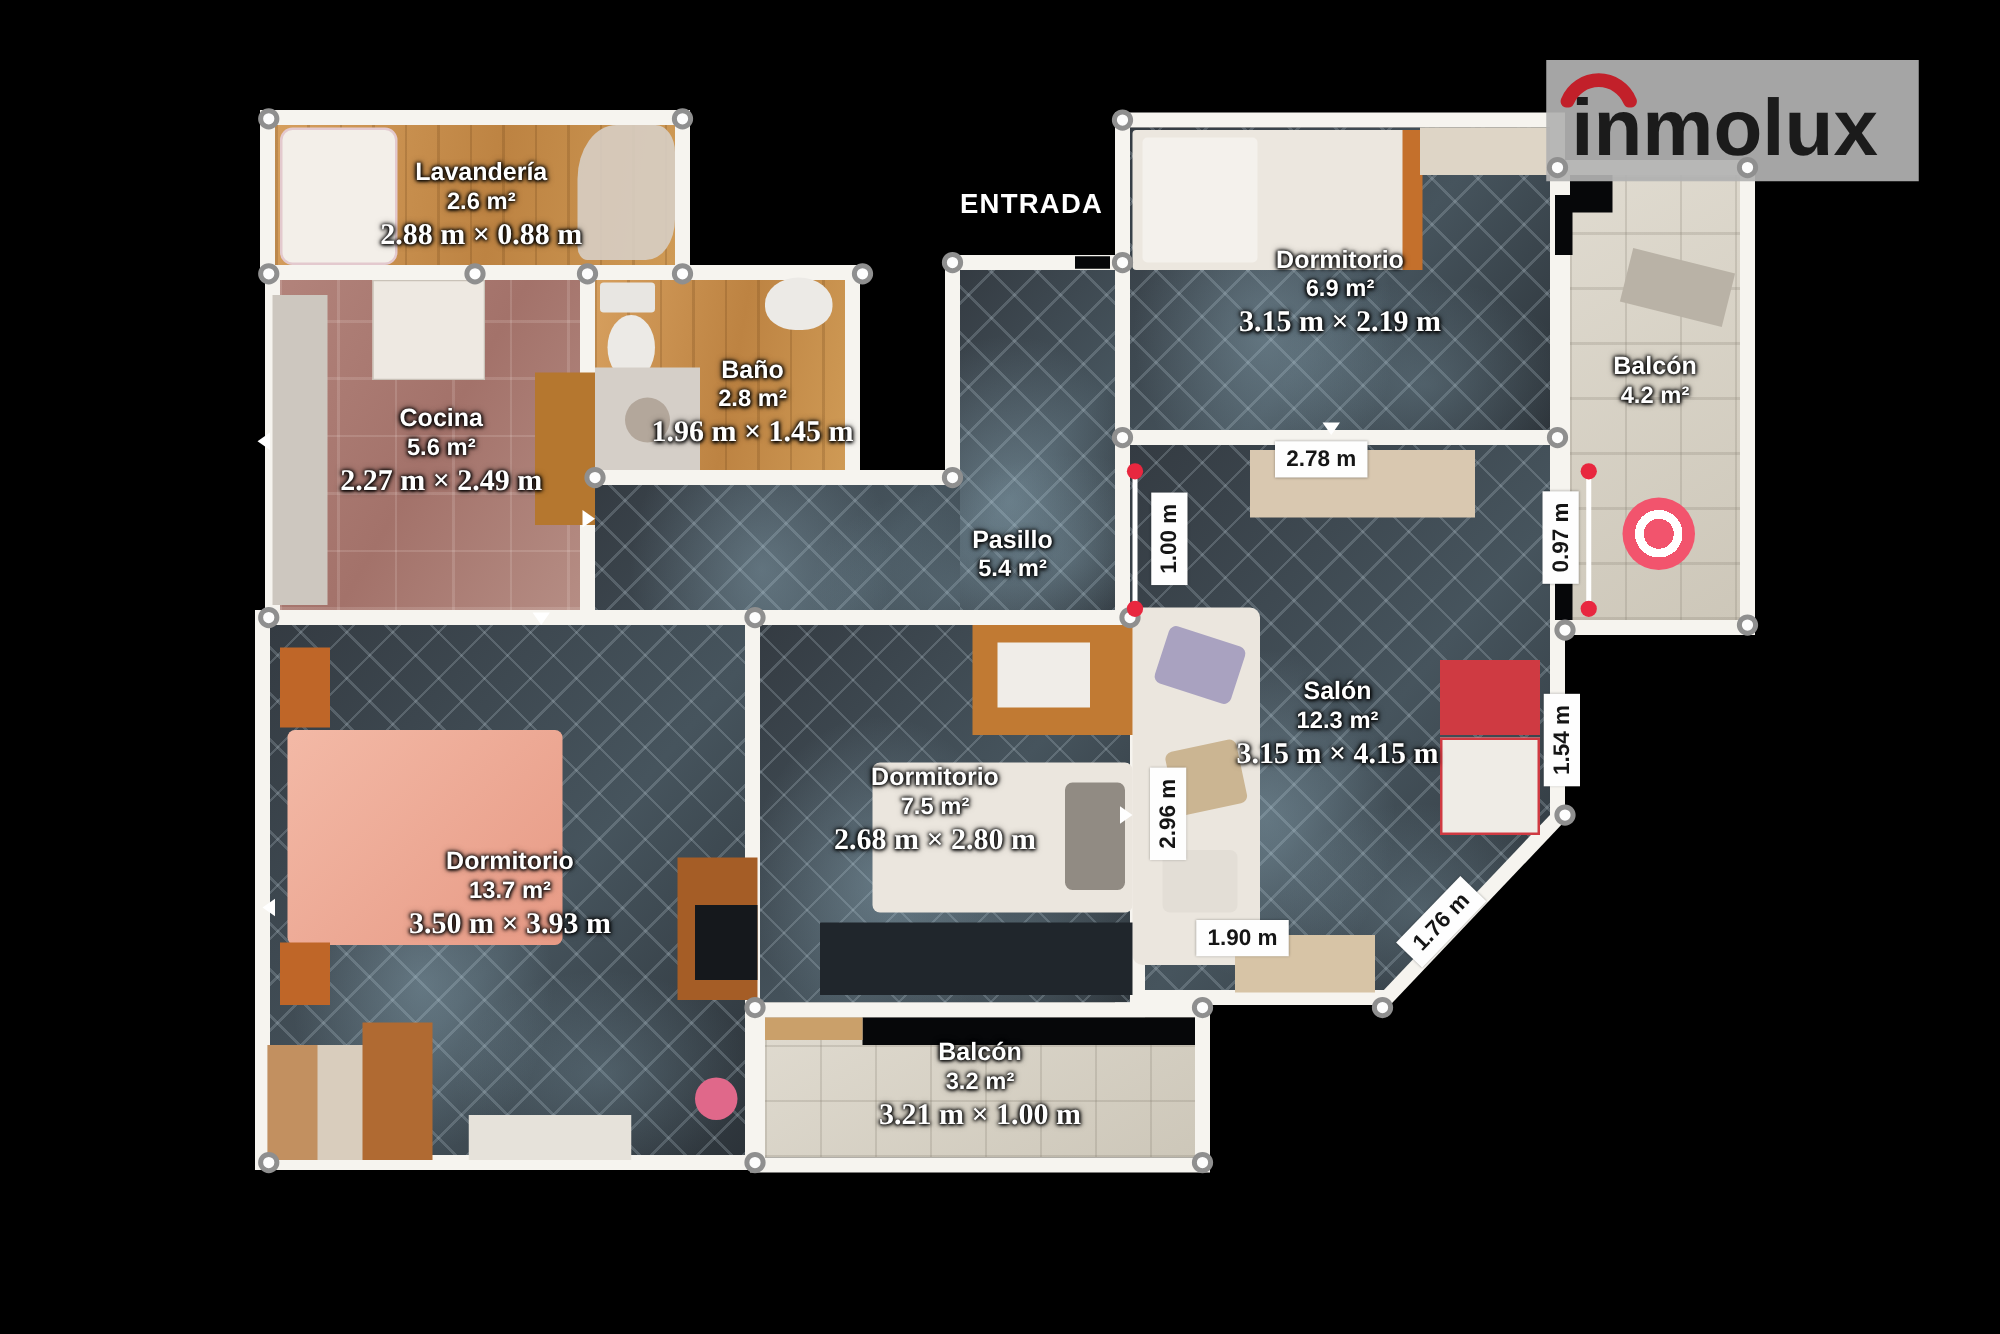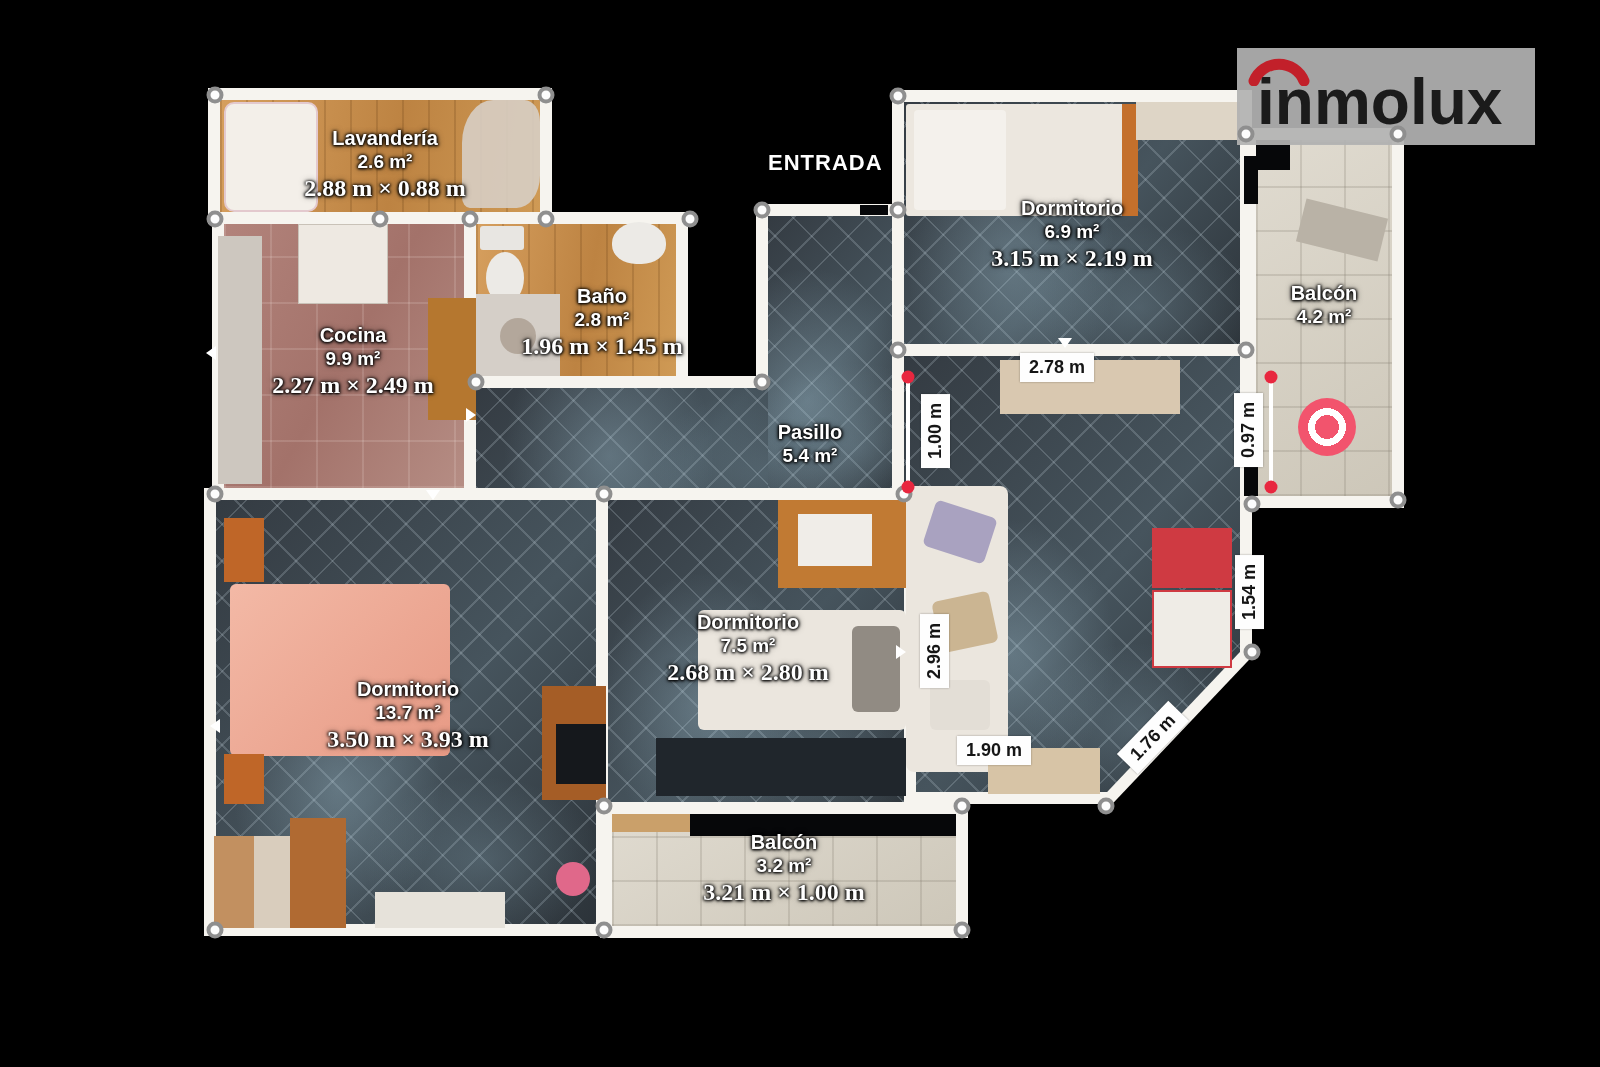--- a/index.html
+++ b/index.html
@@ -144,40 +144,45 @@
   <div class="tri" style="left:896px;top:645px;border-left:10px solid #fff;border-top:7px solid transparent;border-bottom:7px solid transparent;"></div>
   <div class="tri" style="left:210px;top:719px;border-right:10px solid #fff;border-top:7px solid transparent;border-bottom:7px solid transparent;"></div>
 
   <div class="rlabel" style="left:265px;top:126px;width:240px;">
     <div class="nm">Lavandería</div>
     <div class="ar">2.6 m²</div>
     <div class="dm">2.88 m × 0.88 m</div>
   </div>
   <div class="rlabel" style="left:253px;top:323px;width:200px;">
     <div class="nm">Cocina</div>
-    <div class="ar">9.9 m²</div>
+    <div class="ar">5.6 m²</div>
     <div class="dm">2.27 m × 2.49 m</div>
   </div>
   <div class="rlabel" style="left:492px;top:264px;width:220px;margin-top:20px;">
     <div class="nm">Baño</div>
     <div class="ar">2.8 m²</div>
     <div class="dm">1.96 m × 1.45 m</div>
   </div>
   <div class="rlabel" style="left:730px;top:420px;width:160px;">
     <div class="nm">Pasillo</div>
     <div class="ar">5.4 m²</div>
   </div>
   <div class="rlabel" style="left:962px;top:196px;width:220px;">
     <div class="nm">Dormitorio</div>
     <div class="ar">6.9 m²</div>
     <div class="dm">3.15 m × 2.19 m</div>
   </div>
   <div class="rlabel" style="left:1254px;top:281px;width:140px;">
     <div class="nm">Balcón</div>
     <div class="ar">4.2 m²</div>
+  </div>
+  <div class="rlabel" style="left:960px;top:541px;width:220px;">
+    <div class="nm">Salón</div>
+    <div class="ar">12.3 m²</div>
+    <div class="dm">3.15 m × 4.15 m</div>
   </div>
   <div class="rlabel" style="left:298px;top:677px;width:220px;">
     <div class="nm">Dormitorio</div>
     <div class="ar">13.7 m²</div>
     <div class="dm">3.50 m × 3.93 m</div>
   </div>
   <div class="rlabel" style="left:638px;top:610px;width:220px;">
     <div class="nm">Dormitorio</div>
     <div class="ar">7.5 m²</div>
     <div class="dm">2.68 m × 2.80 m</div>

